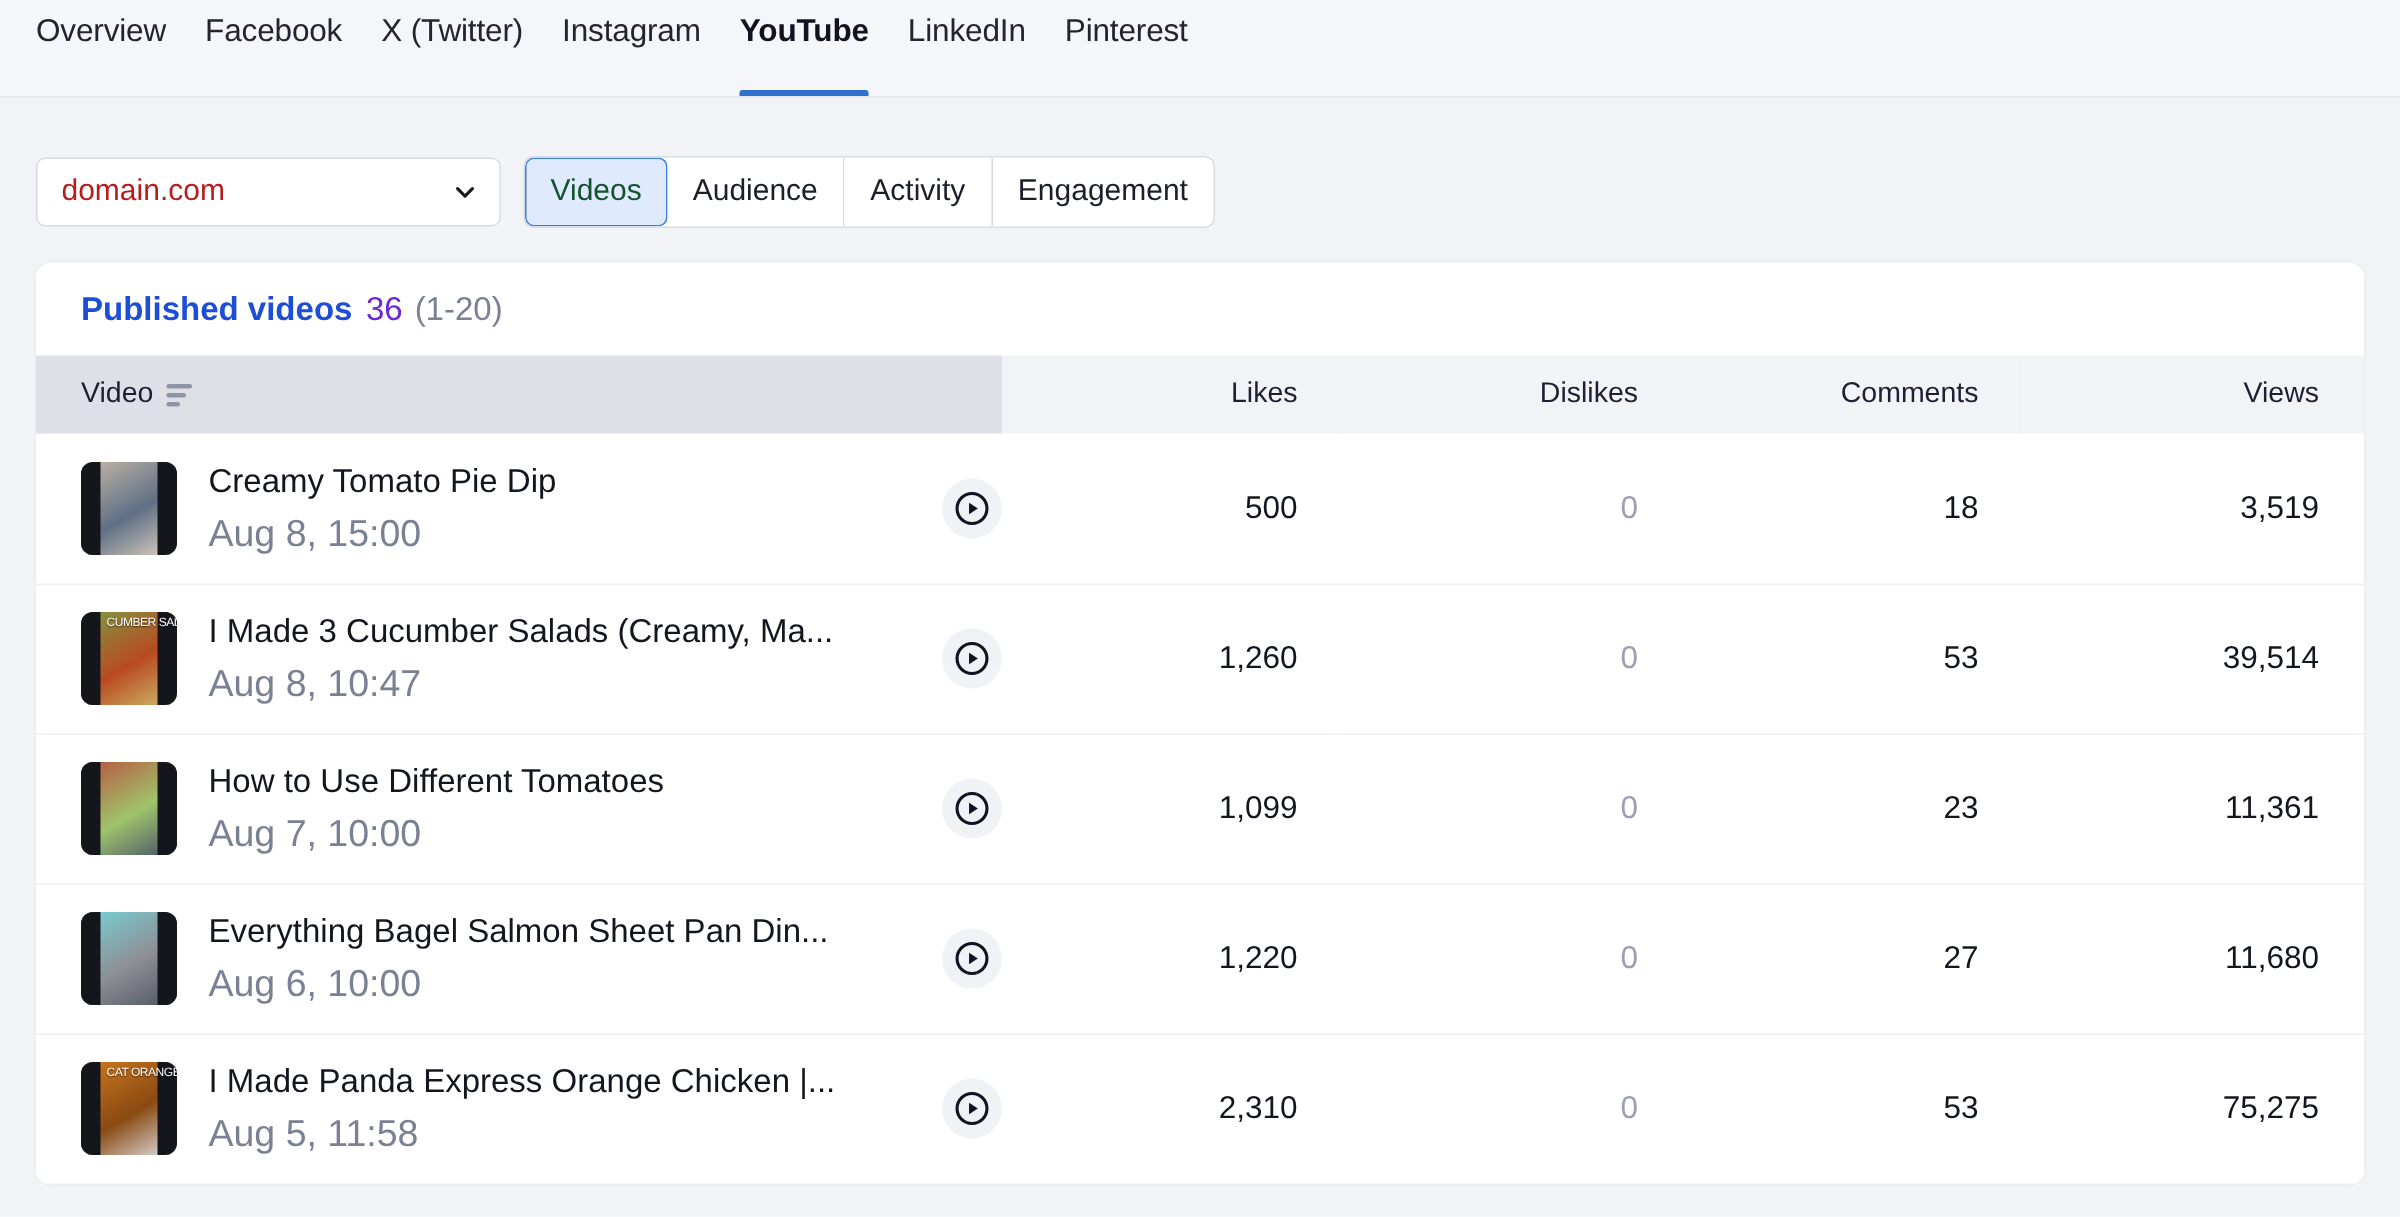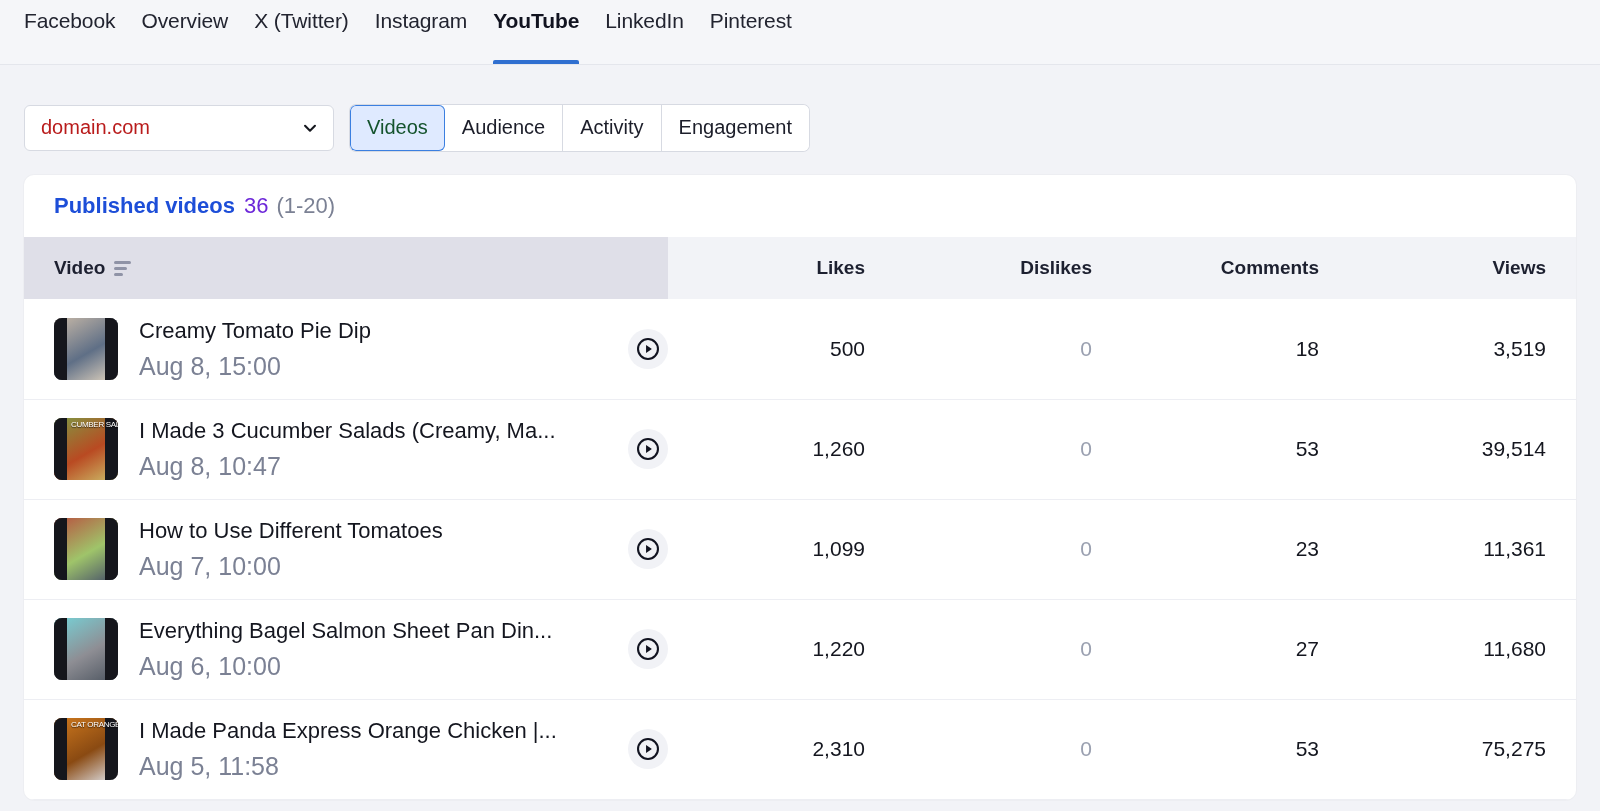--- a/index.html
+++ b/index.html
@@ -116,23 +116,23 @@
     padding: 0 30px;
     font-size: 22px;
   }
   .card-title { font-weight: bold; color: #1d4ed8; }
   .card-count { color: #6d28d9; margin-left: 9px; font-weight: normal; }
   .card-range { color: #7b8194; margin-left: 8px; font-weight: normal; }
 
   
   table { width: 100%; border-collapse: collapse; table-layout: fixed; }
   thead th {
-    height: 62px;
+    height: 52px;
     font-size: 19px;
-    font-weight: bold;
+    font-weight: normal;
     color: #1d2030;
     background: #f2f3f7;
     vertical-align: middle;
   }
   th.col-video {
     background: #dfdfe8;
     text-align: left;
     padding-left: 30px;
     width: 644px;
   }
@@ -215,22 +215,22 @@
     flex: 0 0 auto;
     margin-left: 8px;
     cursor: pointer;
   }
 </style>
 </head>
 <body>
 
 <div class="topnav">
   <div class="topnav-inner" id="nav-tabs">
+      <div class="nav-tab">Overview</div>
       <div class="nav-tab">Facebook</div>
-      <div class="nav-tab">Overview</div>
       <div class="nav-tab">X (Twitter)</div>
       <div class="nav-tab">Instagram</div>
       <div class="nav-tab active">YouTube</div>
       <div class="nav-tab">LinkedIn</div>
       <div class="nav-tab">Pinterest</div>
     </div>
 </div>
 
 <div class="controls">
   <div class="domain-select">

